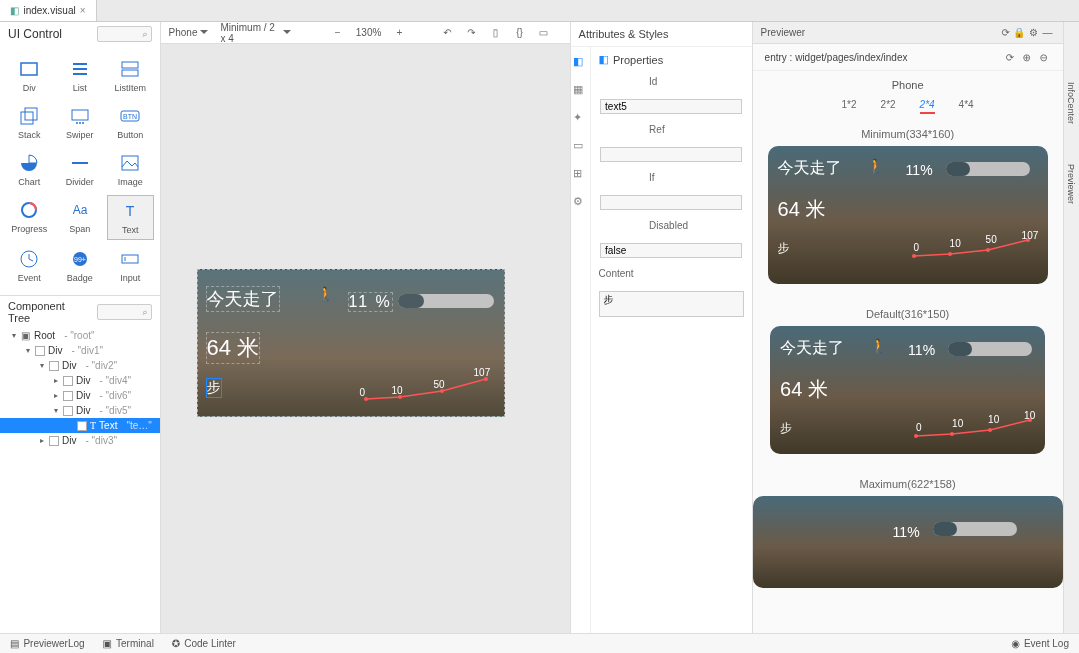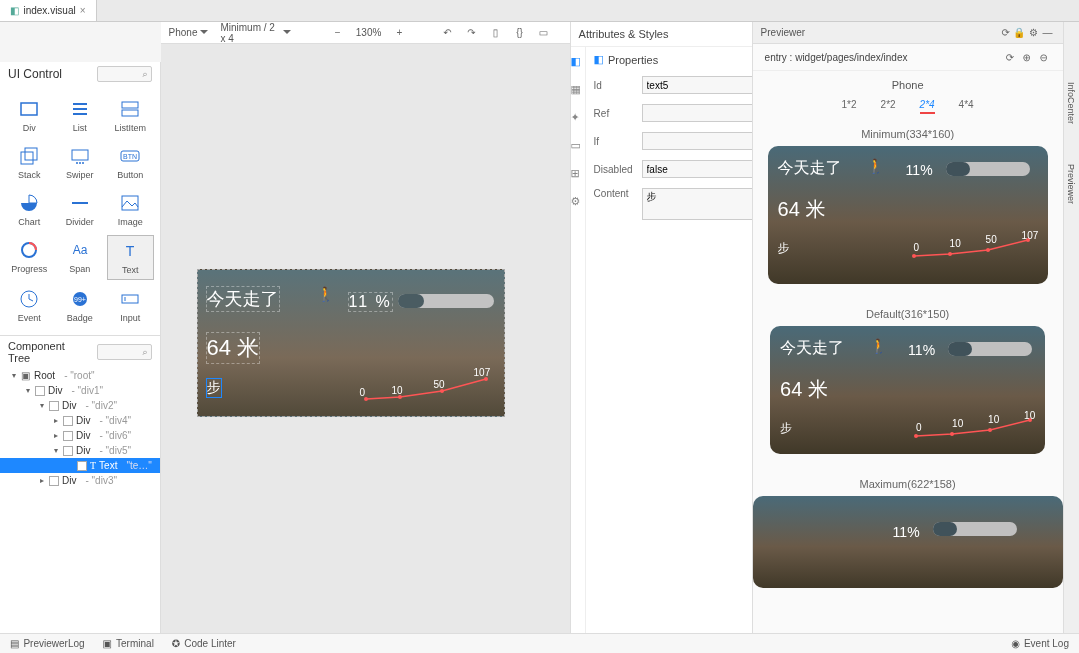--- a/index.html
+++ b/index.html
@@ -3,21 +3,21 @@
 <meta charset="utf-8">
 <style>
 * { margin: 0; padding: 0; box-sizing: border-box; font-family: -apple-system, BlinkMacSystemFont, "Segoe UI", Arial, sans-serif; }
 body { width: 1079px; height: 653px; background: #f5f5f5; font-size: 11px; color: #333; overflow: hidden; display: flex; flex-direction: column; }
 .tab-bar { height: 22px; background: #eaeaea; display: flex; border-bottom: 1px solid #ccc; }
 .tab { padding: 3px 10px; background: #fff; border-right: 1px solid #ccc; display: flex; align-items: center; gap: 4px; font-size: 10px; }
 .tab-close { color: #888; cursor: pointer; }
 .main-row { flex: 1; display: flex; overflow: hidden; }
 
 
-.left-panel { width: 177px; background: #fff; display: flex; flex-direction: column; border-right: 1px solid #ddd; margin-top: 40px; }
+.left-panel { width: 177px; background: #fff; display: flex; flex-direction: column; border-right: 1px solid #ddd; }
 .panel-header { display: flex; justify-content: space-between; align-items: center; padding: 4px 8px; font-size: 12px; color: #333; }
 .search-box { width: 55px; height: 16px; border: 1px solid #ccc; border-radius: 2px; background: #f7f7f7; display: flex; align-items: center; justify-content: flex-end; padding-right: 3px; }
 .search-icon { font-size: 9px; color: #888; }
 .component-grid { display: grid; grid-template-columns: repeat(3, 1fr); gap: 4px; padding: 8px 6px; }
 .comp-item { display: flex; flex-direction: column; align-items: center; gap: 3px; padding: 4px 2px; cursor: pointer; }
 .comp-item.selected { background: #f0f0f0; border: 1px solid #bbb; }
 .comp-icon { width: 22px; height: 22px; display: flex; align-items: center; justify-content: center; }
 .comp-label { font-size: 9px; color: #555; }
 .tree-header { display: flex; justify-content: space-between; align-items: center; padding: 4px 8px; border-top: 1px solid #ddd; }
 .tree-title { line-height: 1.1; }
@@ -53,21 +53,21 @@
 
 
 .attr-panel { width: 182px; background: #fff; border-left: 1px solid #ddd; display: flex; flex-direction: column; }
 .attr-title { padding: 6px 8px; font-size: 11px; color: #444; border-bottom: 1px solid #eee; }
 .attr-body { display: flex; flex: 1; }
 .attr-tabs { width: 22px; border-right: 1px solid #eee; display: flex; flex-direction: column; align-items: center; gap: 14px; padding-top: 8px; }
 .attr-tab-icon { width: 14px; height: 14px; color: #888; cursor: pointer; }
 .attr-tab-icon.active { color: #1e88ff; }
 .attr-form { flex: 1; padding: 6px 8px; display: flex; flex-direction: column; gap: 10px; }
 .attr-section { display: flex; align-items: center; gap: 4px; font-size: 11px; color: #444; }
-.attr-row { display: flex; align-items: center; gap: 4px; }
+.attr-row { display: flex; align-items: center; gap: 12px; flex-direction: column; }
 .attr-label { width: 44px; font-size: 10px; color: #666; }
 .attr-input { flex: 1; height: 18px; border: 1px solid #ccc; background: #f7f7f7; padding: 1px 4px; font-size: 10px; }
 .attr-textarea { flex: 1; height: 32px; border: 1px solid #ccc; background: #f7f7f7; padding: 1px 4px; font-size: 10px; resize: none; }
 
 
 .right-panel { width: 320px; background: #fafafa; border-left: 1px solid #ddd; display: flex; flex-direction: column; }
 .right-header { height: 22px; background: #efefef; display: flex; align-items: center; padding: 0 8px; font-size: 10px; color: #555; border-bottom: 1px solid #ddd; }
 .right-header .tb-spacer { flex: 1; }
 .right-entry { padding: 6px 12px; font-size: 10px; color: #444; display: flex; align-items: center; justify-content: space-between; border-bottom: 1px solid #eee; }
 .right-body { flex: 1; overflow: auto; padding: 4px 0; }

